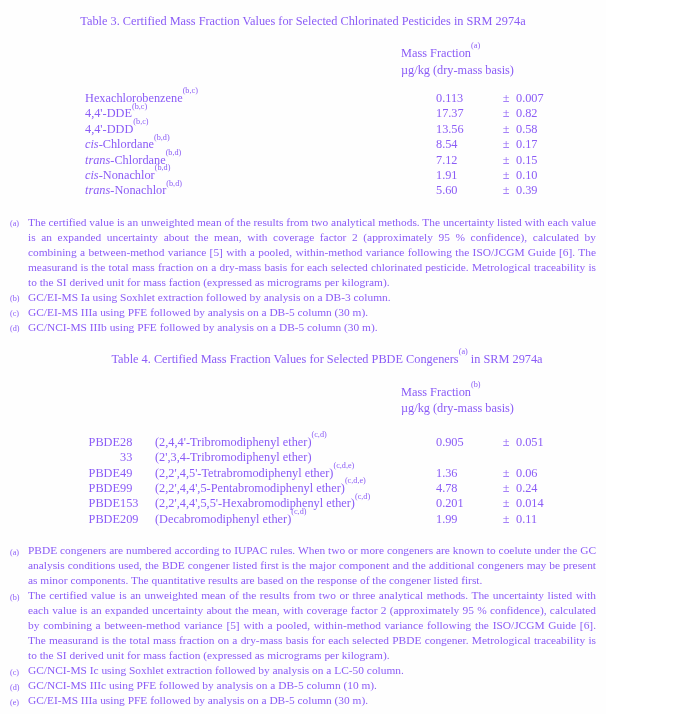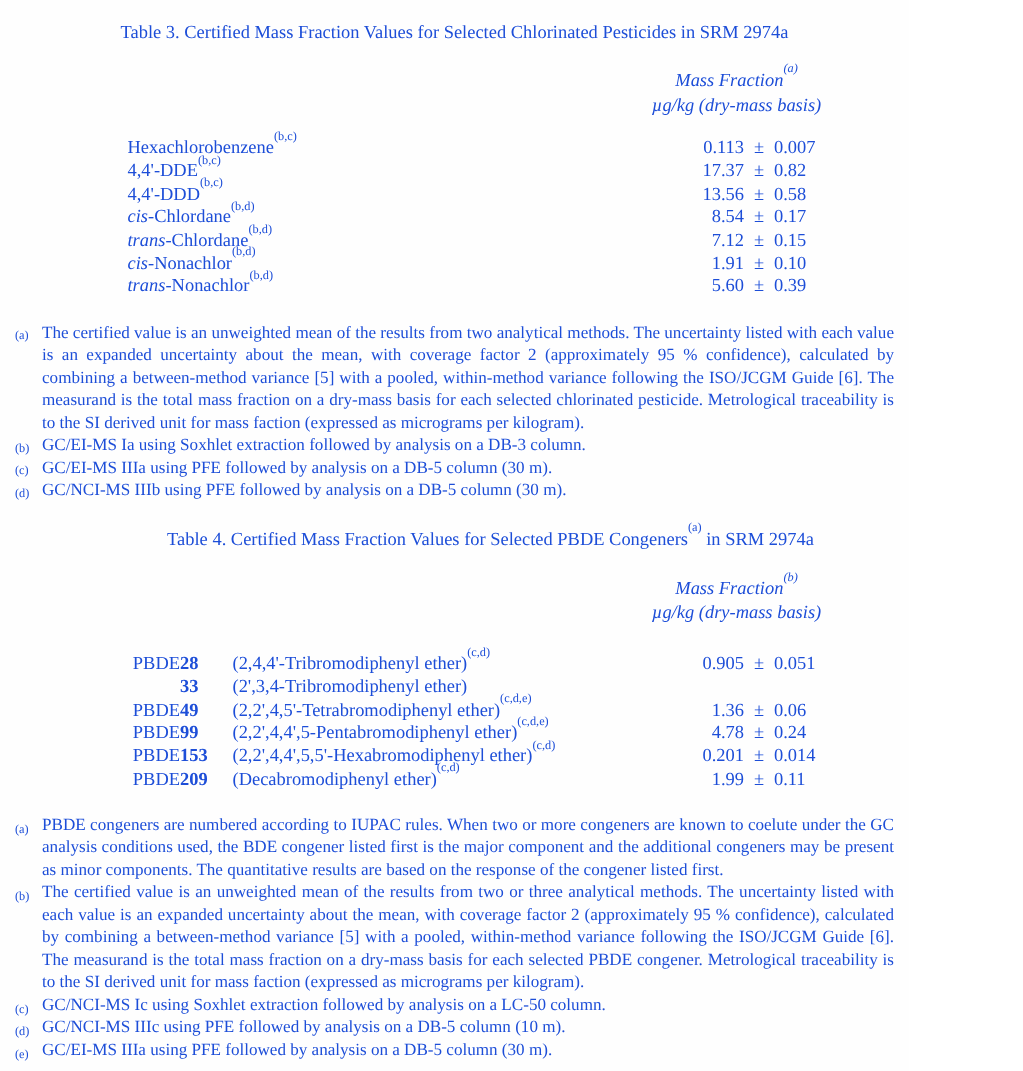--- a/index.html
+++ b/index.html
@@ -2,51 +2,49 @@
 <html><head>
 <meta charset="utf-8">
 <style>
   * { box-sizing: border-box; }
   html, body { margin: 0; padding: 0; background: #ffffff; }
   .page {
     position: relative;
     width: 606px;
     height: 714px;
     background: #fefefe;
-    color: #1d4ed8;
+    color: #8b5cf6;
     font-family: "Liberation Serif", serif;
     overflow: hidden;
   }
   .title { text-align: center; font-size: 12.3px; line-height: 15px; }
   .t3-title { padding-top: 14px; }
   .t4-title { margin-top: 17px; padding-left: 48px; }
   .mfh {
     width: 180px;
     margin-left: auto;
     margin-right: 25px;
-    text-align: center;
     font-size: 12.3px;
     line-height: 16.5px;
-    font-style: italic;
   }
   .mfh3 { margin-top: 16px; }
   .mfh4 { margin-top: 17px; }
   .rows { margin-top: 13px; }
   .rows4 { margin-top: 18px; }
   .row {
     display: flex;
     padding-left: 85px;
     padding-right: 48px;
     font-size: 12.3px;
     line-height: 15.4px;
   }
   .nm { flex: 1; white-space: nowrap; }
   .pb { width: 35px; text-align: right; }
-  .num { width: 35px; font-weight: bold; }
-  .val { width: 60px; text-align: right; }
+  .num { width: 35px; }
+  .val { width: 60px; text-align: left; }
   .pm { width: 20px; text-align: center; }
   .unc { width: 42px; }
   .fns { margin-top: 16px; }
   .fns4 { margin-top: 16px; }
   .fn {
     position: relative;
     padding-left: 28px;
     padding-right: 10px;
     font-size: 11.4px;
     line-height: 15px;

